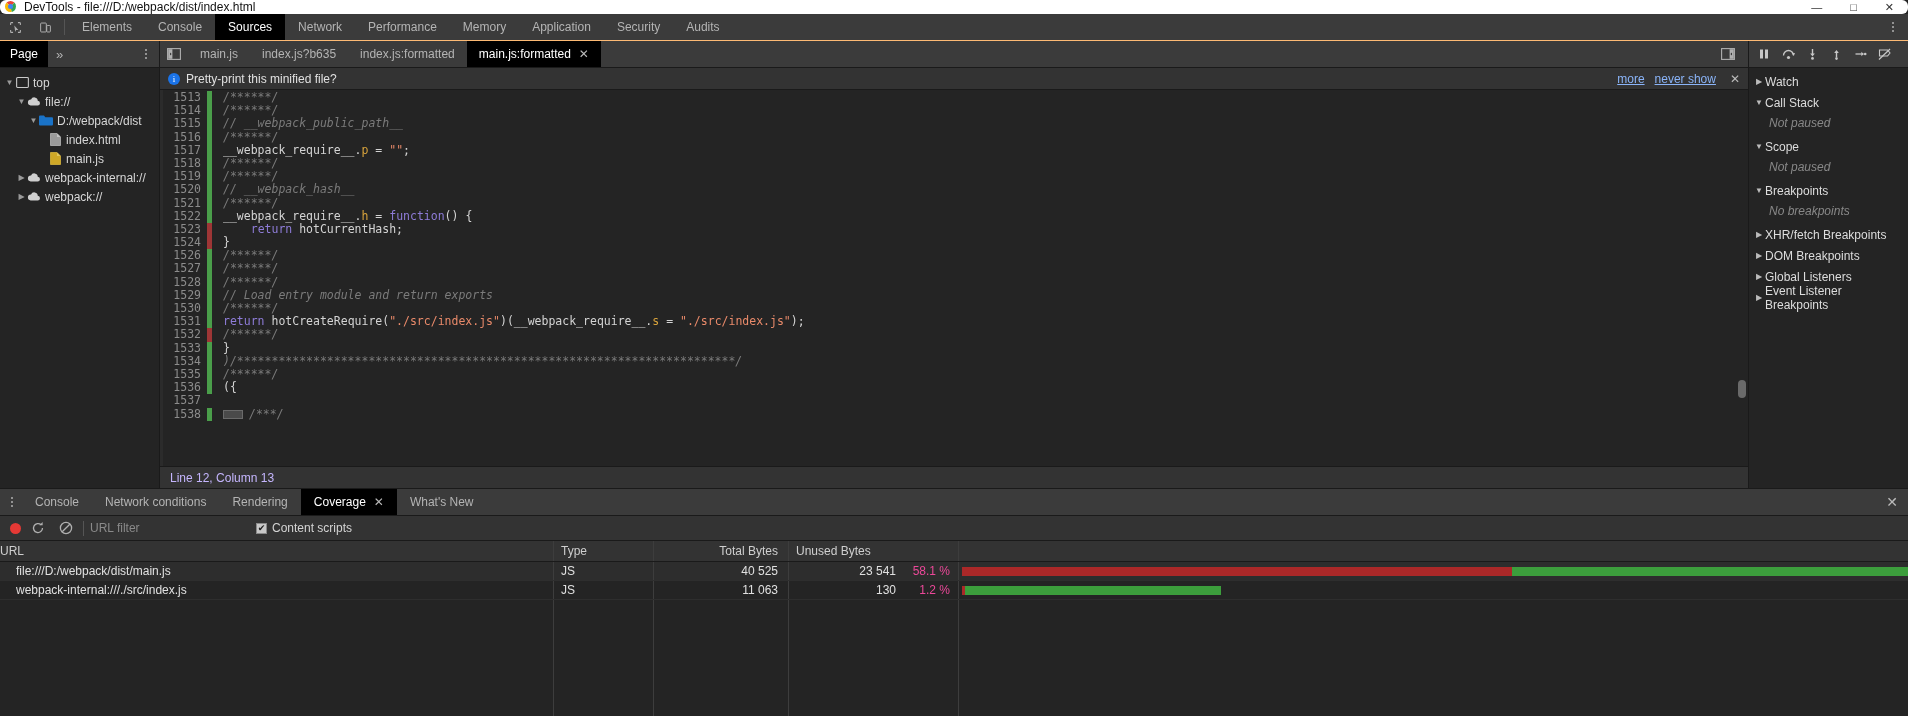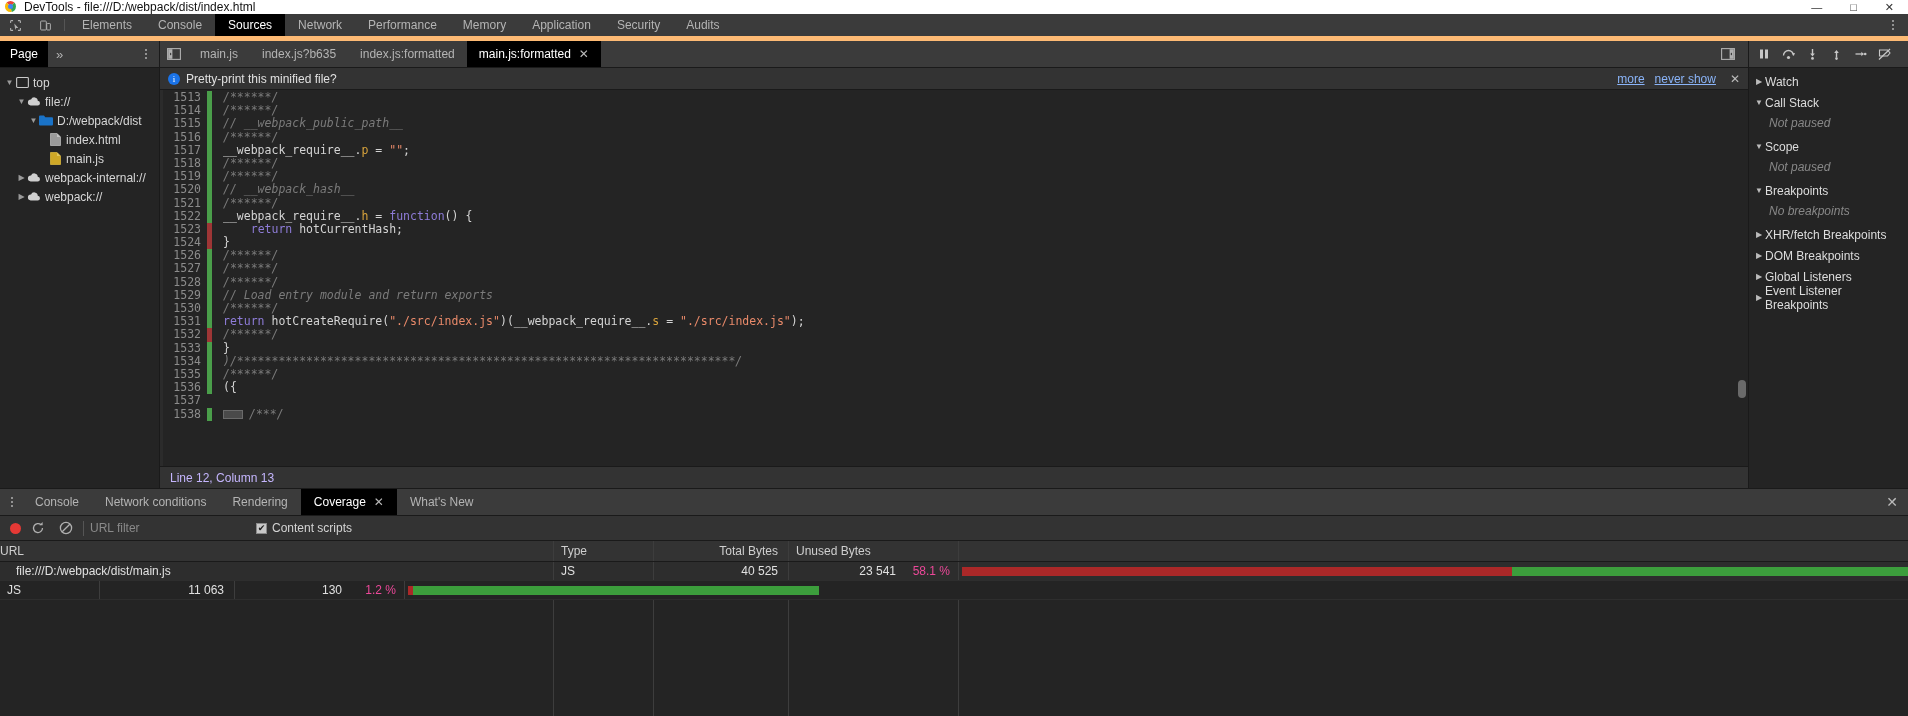--- a/index.html
+++ b/index.html
@@ -9,36 +9,36 @@
     font-size: 12px;
     background:#242424;
     color:#d4d4d4;
     -webkit-font-smoothing: antialiased;
   }
   .app { width:1908px; height:716px; display:flex; flex-direction:column; position:relative; }
 
   
   .titlebar {
     height:14px; background:#fff; color:#222; display:flex; align-items:center;
-    font-size:12px; flex:0 0 14px; position:relative; overflow:hidden;
+    font-size:12px; flex:0 0 14px; position:relative; overflow:hidden;border-radius:6px;
   }
   .tb-logo { width:14px; height:14px; margin-left:4px; position:relative; flex:0 0 14px; }
   .tb-logo .c1,.tb-logo .c2,.tb-logo .c3 { position:absolute; width:11px; height:11px; border-radius:50%; top:1px; left:1px;}
   .tb-logo .c1 { background:#ea4335; clip-path: polygon(50% 50%, 0 0, 100% 0); }
   .tb-logo .c2 { background:#34a853; clip-path: polygon(50% 50%, 100% 0, 100% 100%, 60% 100%); }
   .tb-logo .c3 { background:#fbbc05; clip-path: polygon(50% 50%, 60% 100%, 0 100%, 0 0); }
   .tb-logo .cc { position:absolute; width:5px;height:5px;border-radius:50%;background:#4285f4; top:4px; left:4px;}
   .tb-title { margin-left:6px; white-space:nowrap; font-size:12px; color:#111; line-height:14px; }
   .tb-ctrls { margin-left:auto; display:flex; align-items:center; gap:28px; padding-right:14px; color:#333; font-size:11px; }
   .tb-ctrls span { line-height:14px; }
 
   
   .maintabs {
     height:27px; background:#3b3b3b; display:flex; align-items:stretch;
-    border-bottom:5px solid #fdba74; flex:0 0 27px;
+    border-bottom:1px solid #fdba74; flex:0 0 27px;
   }
   .tool-ico { width:30px; display:flex; align-items:center; justify-content:center; cursor:pointer; }
   .tool-ico svg { display:block; }
   .vdiv { width:1px; background:#555; margin:5px 4px; }
   .mtab {
     padding:0 13px; display:flex; align-items:center; font-size:12px; color:#b4b4b4;
     cursor:pointer; white-space:nowrap;
   }
   .mtab.active { background:#000; color:#fff; }
   .mt-right { margin-left:auto; display:flex; align-items:center; padding-right:6px; }
@@ -530,20 +530,21 @@
               <span class="c-pct">58.1 %</span>
             </div>
             <div class="c-bar">
               <div class="barbox" style="width: 100%;">
                 <div class="bar-unused" style="width: 58.1%; background: rgb(171, 40, 40);"></div>
                 <div class="bar-used" style="width: 41.9%; background: rgb(60, 158, 60);"></div>
               </div>
             </div>
           </div>
           <div class="covrow">
+            <div class="c-url">webpack-internal:///./src/index.js</div>
             <div class="c-type">JS</div>
             <div class="c-total">11 063</div>
             <div class="c-unused">
               <span>130</span>
               <span class="c-pct">1.2 %</span>
             </div>
             <div class="c-bar">
               <div class="barbox" style="width: 27.4%;">
                 <div class="bar-unused" style="width: 1.2%; background: rgb(171, 40, 40);"></div>
                 <div class="bar-used" style="width: 98.8%; background: rgb(60, 158, 60);"></div>

